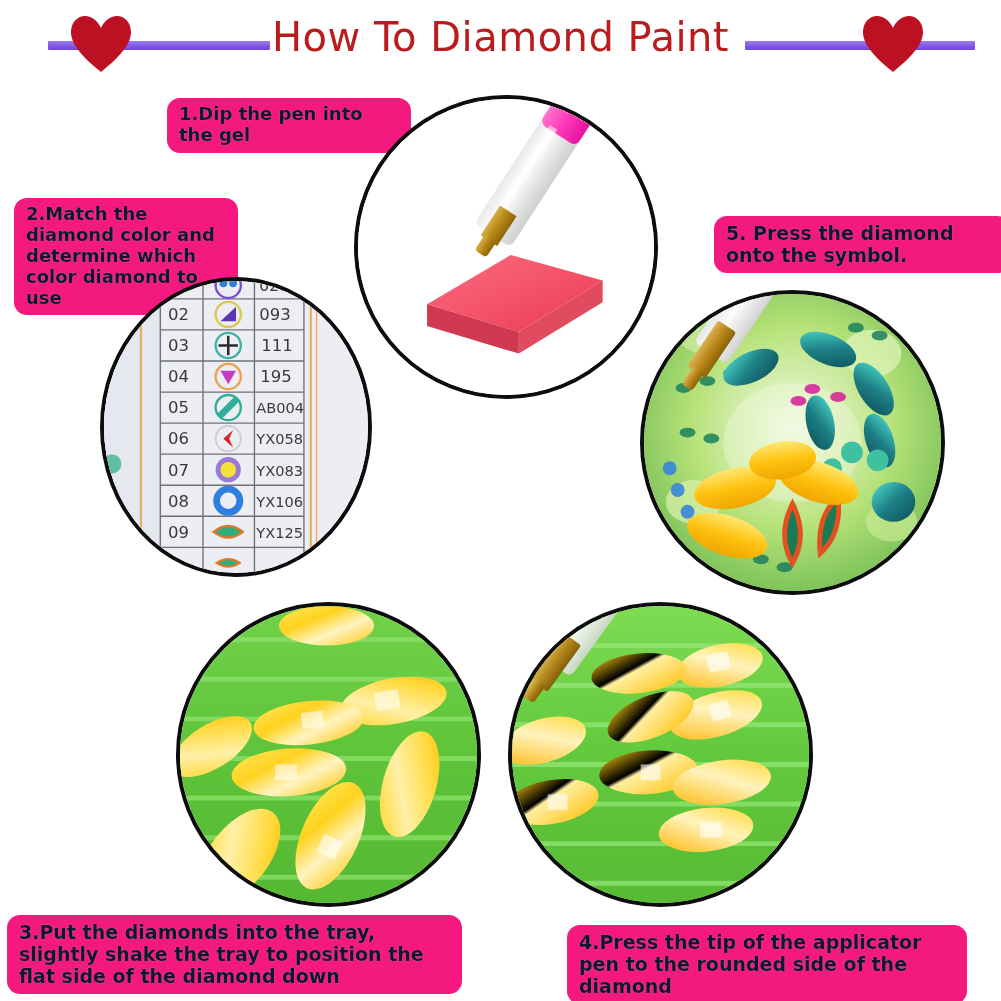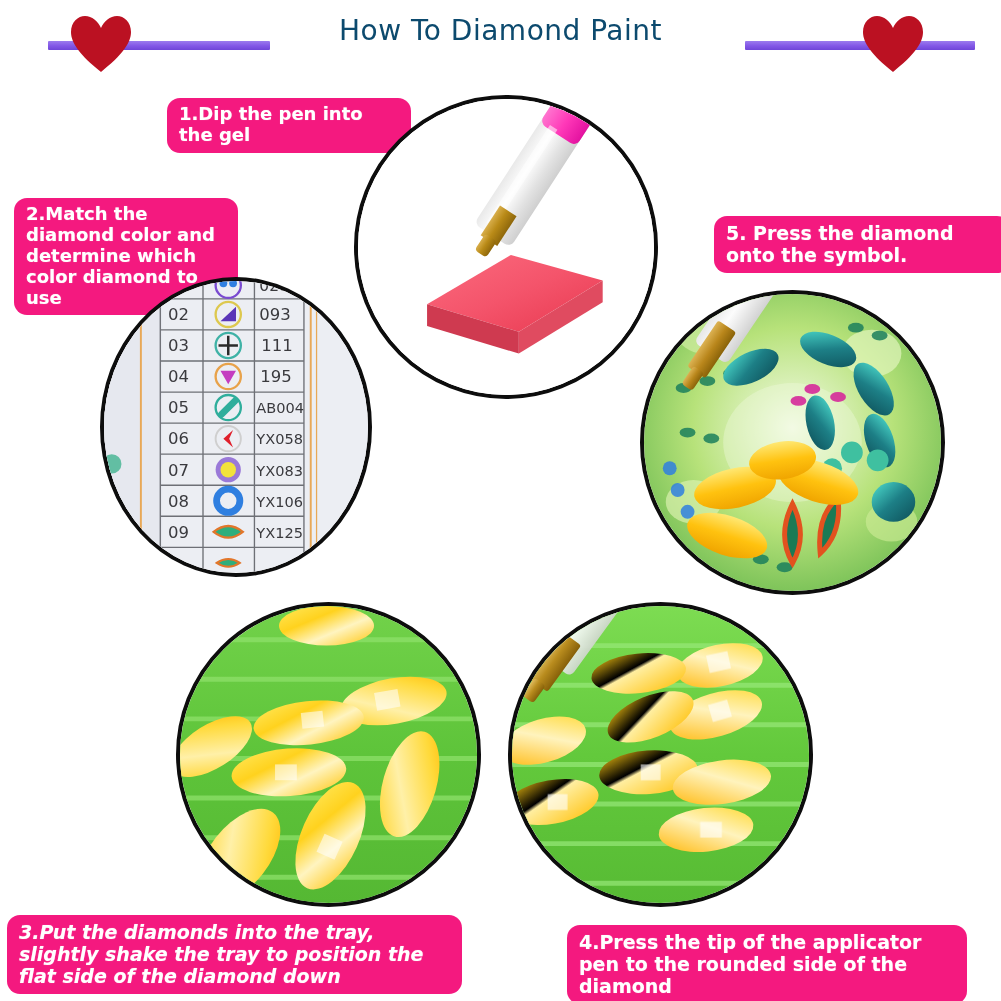--- a/index.html
+++ b/index.html
@@ -13,37 +13,37 @@
   .rule{position:absolute;height:9px;border-radius:1px;
         background:linear-gradient(180deg,#9b7bee 0%,#8257e6 55%,#6f46d8 100%);}
   .rule.left{left:48px;top:41px;width:222px;}
   .rule.right{left:745px;top:41px;width:230px;}
   .heart{position:absolute;width:62px;height:58px;}
   .heart.left{left:70px;top:15px;}
   .heart.right{left:862px;top:15px;}
   #page-title{
     position:absolute;left:0;top:14px;width:1001px;text-align:center;
     font-family:"DejaVu Sans", sans-serif;
-    font-size:28px;font-weight:400;color:#0c4a6e;letter-spacing:.5px;
+    font-size:40px;font-weight:400;color:#b91c1c;letter-spacing:.5px;
     white-space:nowrap;
   }
   
   .callout{
-    position:absolute;background:#f4197f;color:#ffffff;
+    position:absolute;background:#f4197f;color:#0f172a;
     border-radius:13px;
     font-family:"DejaVu Sans", sans-serif;
     font-weight:700;line-height:1.16;
     padding:6px 12px 7px 12px;
     box-sizing:border-box;
     text-shadow:0 0 1px rgba(255,255,255,.45);
   }
   #label-1{left:167px;top:98px;width:244px;font-size:18px;}
   #label-2{left:14px;top:198px;width:224px;font-size:18px;}
   #label-5{left:714px;top:216px;width:296px;font-size:19px;}
-  #label-3{left:7px;top:915px;width:455px;font-size:19px;font-style:italic;}
+  #label-3{left:7px;top:915px;width:455px;font-size:19px;}
   #label-4{left:567px;top:925px;width:400px;font-size:19px;}
   
   .photo{
     position:absolute;border-radius:50%;
     border:4px solid #0d0d0d;overflow:hidden;background:#fff;
     box-sizing:border-box;
   }
   #photo-gel{left:354px;top:95px;width:304px;height:304px;}
   #photo-chart{left:100px;top:277px;width:272px;height:300px;}
   #photo-press{left:640px;top:290px;width:305px;height:305px;}

